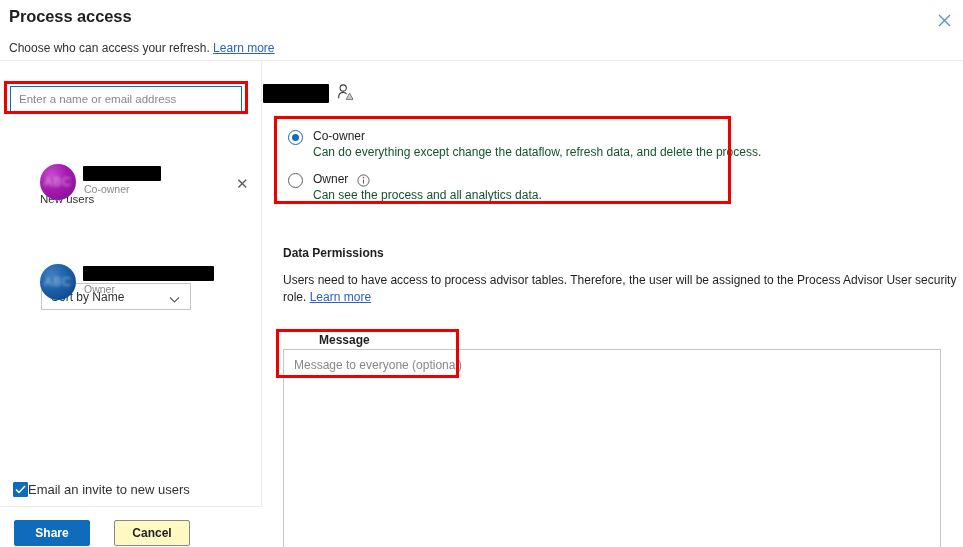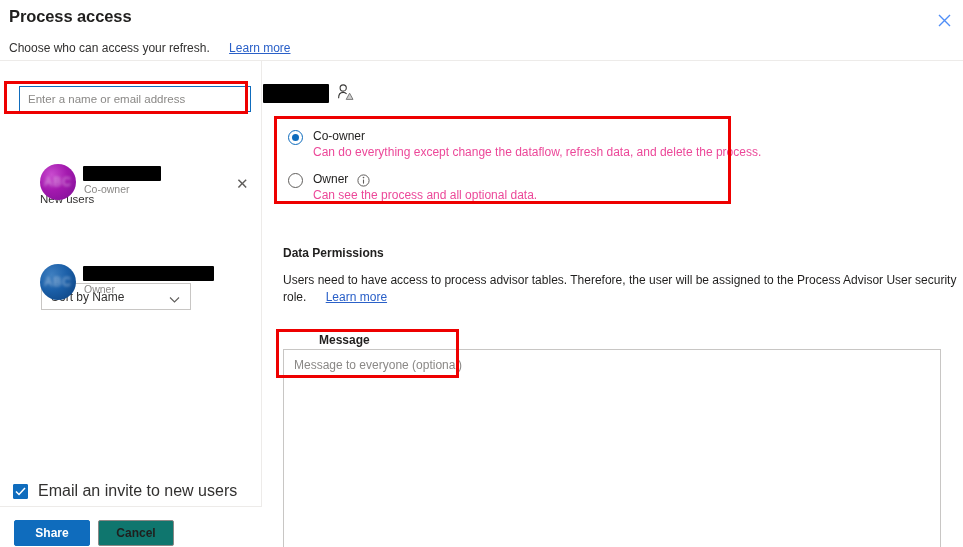--- a/index.html
+++ b/index.html
@@ -36,21 +36,20 @@
     position: absolute;
     left: 9px; top: 41px;
     font-size: 12px;
     color: #323130;
     white-space: nowrap;
   }
   .link {
     color: #2a60c8;
     text-decoration: underline;
     cursor: pointer;
-    margin-left: 16px;
   }
   .close-icon {
     position: absolute;
     right: 8px; top: 9px;
     width: 22px; height: 22px;
     cursor: pointer;
     display: flex;
     align-items: center;
     justify-content: center;
   }
@@ -68,21 +67,20 @@
     left: 10px; top: 25px;
     width: 232px; height: 26px;
     border: 1px solid #0f6cbd;
     box-sizing: border-box;
     background: #fff;
     font-family: "Liberation Sans", sans-serif;
     font-size: 11.5px;
     color: #323130;
     padding: 0 8px;
     outline: none;
-    margin-left: 9px;
   }
   .people-input::placeholder { color: #8a8886; }
 
   .red-box {
     position: absolute;
     border: 3px solid #ee0000;
     box-sizing: border-box;
     pointer-events: none;
     z-index: 40;
   }
@@ -181,52 +179,51 @@
     width: 15px; height: 15px;
     background: #0f6cbd;
     border: 1px solid #0f6cbd;
     box-sizing: border-box;
     display: flex;
     align-items: center;
     justify-content: center;
     border-radius: 1px;
   }
   .cb-label {
-    margin-left: 10px;
-    font-size: 16px;
+    font-size: 13px;
     color: #323130;
     white-space: nowrap;
   }
 
   .btn-row {
     position: absolute;
     left: 14px; top: 520px;
     display: flex;
-    gap: 8px;
+    gap: 24px;
   }
   .btn {
     height: 26px;
     min-width: 76px;
     font-family: "Liberation Sans", sans-serif;
     font-size: 12px;
     font-weight: bold;
     border-radius: 2px;
     cursor: pointer;
     display: flex;
     align-items: center;
     justify-content: center;
     box-sizing: border-box;
   }
   .btn-primary {
     background: #0f6cbd;
     color: #ffffff;
     border: 1px solid #0f6cbd;
   }
   .btn-secondary {
-    background: #0f766e;
+    background: #fef9c3;
     color: #201f1e;
     border: 1px solid #8a8886;
   }
 
   
   .right-pane {
     position: absolute;
     left: 263px; top: 61px;
     width: 700px; height: 486px;
   }
@@ -274,21 +271,21 @@
     position: absolute;
     left: 25px; top: -1px;
     font-size: 12px;
     color: #201f1e;
     white-space: nowrap;
   }
   .radio-desc {
     position: absolute;
     left: 25px; top: 15px;
     font-size: 12px;
-    color: #ec4899;
+    color: #14532d;
     white-space: nowrap;
   }
   .info-icon {
     position: absolute;
     top: 0px;
     cursor: pointer;
   }
 
   .dp-title {
     position: absolute;
@@ -414,21 +411,21 @@
     <div class="radio-item" style="top:58px;">
       <span class="radio"></span>
       <span class="radio-title">Owner</span>
       <span class="info-icon" style="left:69px;">
         <svg width="13" height="13" viewBox="0 0 13 13">
           <circle cx="6.5" cy="6.5" r="5.6" stroke="#605e5c" stroke-width="1" fill="none"></circle>
           <circle cx="6.5" cy="3.6" r="0.8" fill="#605e5c"></circle>
           <path d="M6.5 5.6 L6.5 9.6" stroke="#605e5c" stroke-width="1.1"></path>
         </svg>
       </span>
-      <span class="radio-desc">Can see the process and all optional data.</span>
+      <span class="radio-desc">Can see the process and all analytics data.</span>
     </div>
   </div>
 
   <div class="dp-title">Data Permissions</div>
   <div class="dp-body">
     <span>Users need to have access to process advisor tables. Therefore, the user will be assigned to the Process Advisor User security role. </span><span class="link">Learn more</span>
   </div>
 
   <div class="msg-label">Message</div>
   <textarea class="msg-box" placeholder="Message to everyone (optional)" style=""></textarea>

